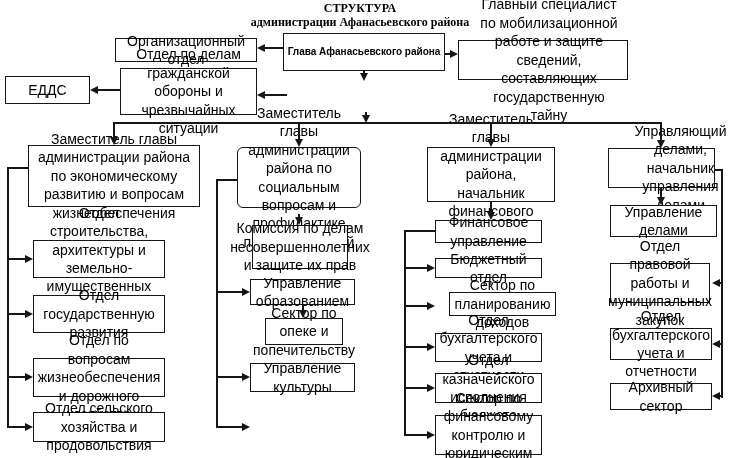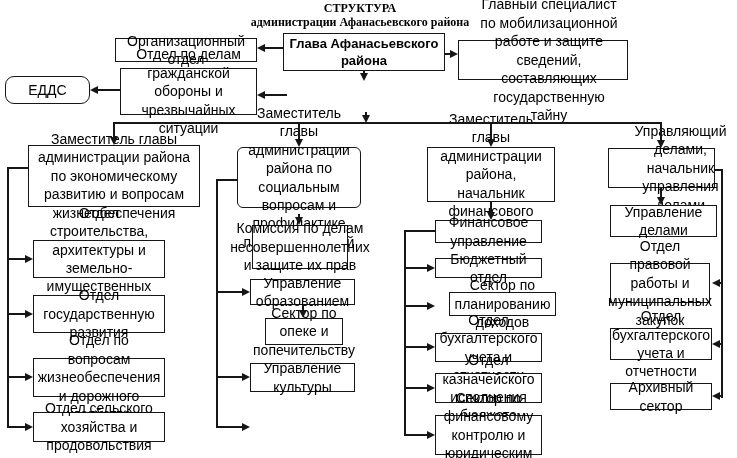--- a/index.html
+++ b/index.html
@@ -5,21 +5,21 @@
   html,body{margin:0;padding:0;background:#fff;}
   #canvas{position:relative;width:737px;height:458px;background:#fff;overflow:hidden;
           font-family:"Liberation Sans",sans-serif;color:#000;}
   .title-line{position:absolute;left:180px;width:360px;text-align:center;
           font-family:"Liberation Serif",serif;font-weight:bold;color:#000;}
   .t1{top:1px;font-size:12px;}
   .t2{top:15px;font-size:12px;}
   .box{position:absolute;background:#fff;border:1.5px solid #161616;box-sizing:border-box;
        display:flex;align-items:center;justify-content:center;text-align:center;
        font-size:14px;line-height:1.32;padding:1px 3px;}
-  .bold{font-weight:bold;font-size:13px;}
+  .bold{font-weight:bold;font-size:10px;}
   .hl{position:absolute;height:2px;background:#161616;}
   .vl{position:absolute;width:2px;background:#161616;}
   .arrL{position:absolute;width:0;height:0;border-top:4px solid transparent;
         border-bottom:4px solid transparent;border-right:8px solid #161616;}
   .arrR{position:absolute;width:0;height:0;border-top:4px solid transparent;
         border-bottom:4px solid transparent;border-left:8px solid #161616;}
   .arrD{position:absolute;width:0;height:0;border-left:4px solid transparent;
         border-right:4px solid transparent;border-top:8px solid #161616;}
   #connectors{pointer-events:none;}
 </style>
@@ -27,21 +27,21 @@
 <body>
 
 <div id="canvas">
 
   <div class="title-line t1">СТРУКТУРА</div>
   <div class="title-line t2">администрации Афанасьевского района</div>
 
   <div class="box" style="left:115px;top:38px;width:142px;height:24px;">Организационный отдел</div>
   <div class="box bold" style="left:283px;top:33px;width:162px;height:38px;">Глава Афанасьевского района</div>
   <div class="box" style="left:458px;top:40px;width:170px;height:40px;padding-left:15px;">Главный специалист по мобилизационной работе и защите сведений, составляющих государственную тайну</div>
-  <div class="box" style="left:5px;top:76px;width:85px;height:28px;border-radius:9px;">ЕДДС</div>
+  <div class="box" style="left:5px;top:76px;width:85px;height:28px;">ЕДДС</div>
   <div class="box" style="left:120px;top:68px;width:137px;height:47px;">Отдел по делам гражданской обороны и чрезвычайных ситуаций</div>
 
   <div class="box" style="left:28px;top:145px;width:172px;height:62px;">Заместитель главы администрации района по экономическому развитию и вопросам жизнеобеспечения</div>
   <div class="box" style="left:33px;top:240px;width:132px;height:38px;">Отдел строительства, архитектуры и земельно-имущественных отношений</div>
   <div class="box" style="left:33px;top:295px;width:132px;height:38px;">Отдел государственную развития</div>
   <div class="box" style="left:33px;top:358px;width:132px;height:39px;">Отдел по вопросам жизнеобеспечения и дорожного хозяйства</div>
   <div class="box" style="left:33px;top:412px;width:132px;height:30px;">Отдел сельского хозяйства и продовольствия</div>
 
   <div class="box" style="left:237px;top:147px;width:124px;height:61px;border-radius:6px;">Заместитель главы администрации района по социальным вопросам и профилактике правонарушений</div>
   <div class="box" style="left:252px;top:225px;width:96px;height:44px;">Комиссия по делам несовершеннолетних и защите их прав</div>

